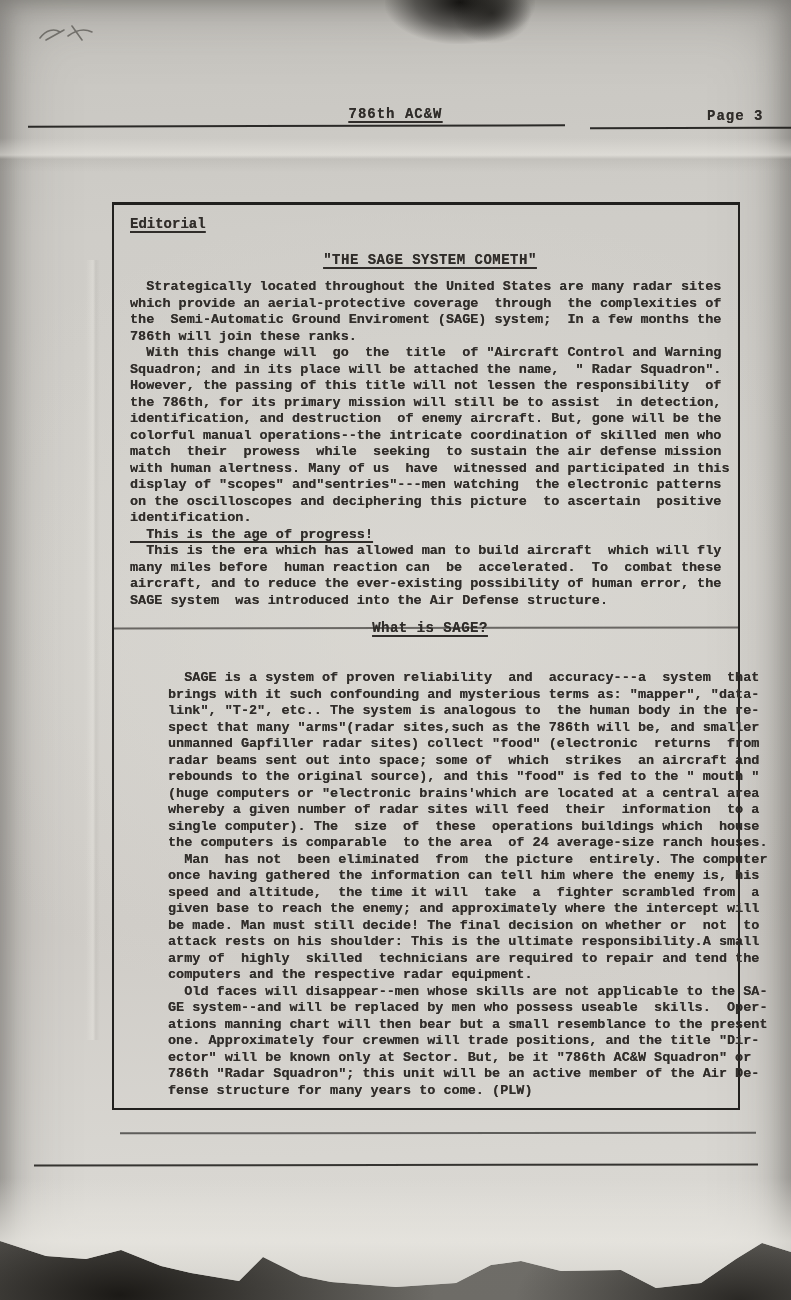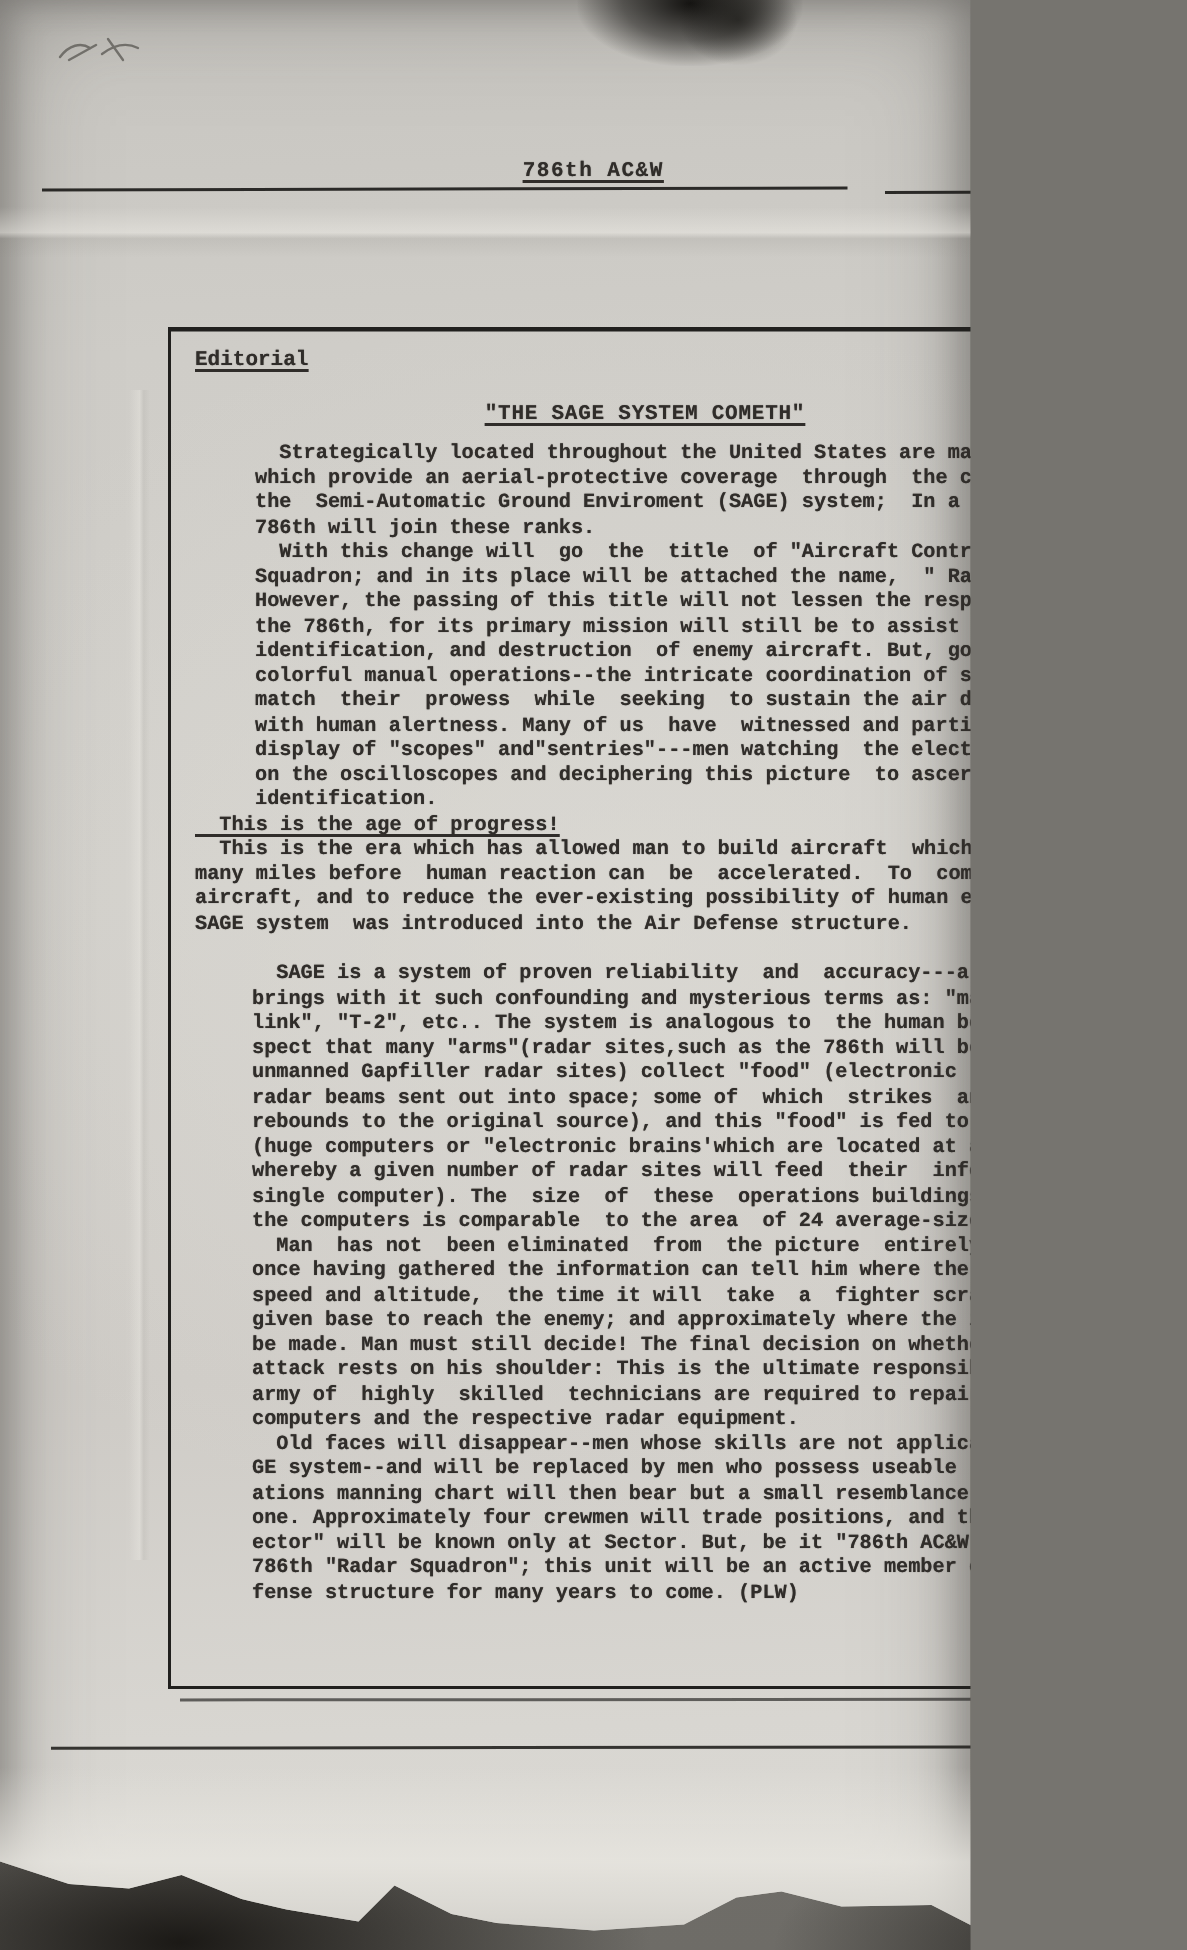--- a/index.html
+++ b/index.html
@@ -1,21 +1,21 @@
 <!DOCTYPE html>
 <html><head>
 <meta charset="utf-8">
 <style>
   html,body{margin:0;padding:0;}
   body{
     width:791px;height:1300px;overflow:hidden;
     background:#76746f;
     font-family:"Liberation Mono","DejaVu Sans Mono",monospace;
   }
-  .page{position:relative;width:647px;height:1300px;overflow:hidden;
+  .page{position:relative;width:791px;height:1300px;overflow:hidden;
     background:
       radial-gradient(ellipse 420px 160px at 120px 1295px, rgba(18,16,13,.9), rgba(18,16,13,0) 75%),
       radial-gradient(ellipse 300px 120px at 740px 1300px, rgba(25,23,20,.8), rgba(25,23,20,0) 75%),
       linear-gradient(#7d7b77,#6e6c67);
   }
   .paper{
     position:absolute;inset:0;
     background:
       radial-gradient(ellipse 700px 520px at 420px 620px, rgba(224,222,216,.55), rgba(224,222,216,0) 80%),
       linear-gradient(178deg, #c7c5c0 0%, #cfcdc8 18%, #d2d0cb 45%, #cfccc7 70%, #d8d6d1 88%, #dcdad5 100%);
@@ -32,29 +32,29 @@
     background:radial-gradient(ellipse at 50% 28%, rgba(14,13,11,.95) 0%, rgba(14,13,11,.5) 42%, rgba(14,13,11,0) 72%);}
   .blotch2{position:absolute;left:452px;top:0px;width:80px;height:44px;
     background:radial-gradient(ellipse at 50% 30%, rgba(20,19,16,.65) 0%, rgba(20,19,16,0) 70%);}
   .rule{position:absolute;background:#1d1c1a;height:2px;}
   .rule-left{left:28px;top:125px;width:537px;transform:rotate(-.15deg);opacity:.92;}
   .rule-right{left:590px;top:127px;width:201px;transform:rotate(-.2deg);opacity:.92;}
   .hdr-title{position:absolute;left:0;top:105px;width:791px;text-align:center;
     font:bold 14px/18px "Liberation Mono","DejaVu Sans Mono",monospace;color:#2b2927;letter-spacing:1px;}
   .hdr-page{position:absolute;left:660px;top:107px;
     font:bold 14px/18px "Liberation Mono","DejaVu Sans Mono",monospace;color:#2b2927;letter-spacing:1px;margin-left:47px;}
-  .box{position:absolute;left:112px;top:218px;width:628px;height:908px;
+  .box{position:absolute;left:112px;top:202px;width:628px;height:908px;
     border:2px solid #21201e;border-top-width:3px;box-sizing:border-box;
     padding:8px 8px 16px 16px;}
   .ink{color:#302d2a;text-shadow:0 0 .6px rgba(45,42,38,.75);}
   .tw{font:bold 13.5px/16.5px "Liberation Mono","DejaVu Sans Mono",monospace;white-space:pre;}
   .u{text-decoration:underline;text-underline-offset:3px;text-decoration-thickness:1.5px;}
   .ed-label{font:bold 14px/18px "Liberation Mono","DejaVu Sans Mono",monospace;margin-top:2px;}
   .headline{font:bold 14px/18px "Liberation Mono","DejaVu Sans Mono",monospace;text-align:center;margin-top:18px;letter-spacing:.5px;}
-  .block1{margin-top:10px;margin-left:40px;}
+  .block1{margin-top:10px;}
   .ageline{font:bold 13.5px/16.5px "Liberation Mono","DejaVu Sans Mono",monospace;white-space:pre;}
   .divider-wrap{position:relative;height:44px;}
   .divider{position:absolute;left:-16px;right:-8px;top:18px;height:1.5px;background:#3a3834;opacity:.7;transform:rotate(-.1deg);}
   .sage-heading{position:absolute;left:0;right:0;top:10px;text-align:center;
     font:bold 14px/18px "Liberation Mono","DejaVu Sans Mono",monospace;letter-spacing:.5px;}
   .block3{margin-top:17px;margin-left:38px;}
   .box-underline{position:absolute;left:120px;top:1132px;width:636px;height:2px;background:#2b2a28;opacity:.7;transform:rotate(-.05deg);}
   .bottom-rule{position:absolute;left:34px;top:1164px;width:724px;height:2px;background:#23221f;opacity:.9;transform:rotate(-.08deg);}
   .pencil{position:absolute;left:36px;top:20px;}
 </style>
@@ -97,20 +97,24 @@
 match  their  prowess  while  seeking  to sustain the air defense mission
 with human alertness. Many of us  have  witnessed and participated in this
 display of "scopes" and"sentries"---men watching  the electronic patterns
 on the oscilloscopes and deciphering this picture  to ascertain  positive
 identification.</div>
       <div class="ageline ink u">  This is the age of progress!</div>
       <div class="tw ink">  This is the era which has allowed man to build aircraft  which will fly
 many miles before  human reaction can  be  accelerated.  To  combat these
 aircraft, and to reduce the ever-existing possibility of human error, the
 SAGE system  was introduced into the Air Defense structure.</div>
+      <div class="divider-wrap">
+        <div class="divider"></div>
+        <div class="sage-heading ink u">What is SAGE?</div>
+      </div>
       <div class="tw ink block3">  SAGE is a system of proven reliability  and  accuracy---a  system  that
 brings with it such confounding and mysterious terms as: "mapper", "data-
 link", "T-2", etc.. The system is analogous to  the human body in the re-
 spect that many "arms"(radar sites,such as the 786th will be, and smaller
 unmanned Gapfiller radar sites) collect "food" (electronic  returns  from
 radar beams sent out into space; some of  which  strikes  an aircraft and
 rebounds to the original source), and this "food" is fed to the " mouth "
 (huge computers or "electronic brains'which are located at a central area
 whereby a given number of radar sites will feed  their  information  to a
 single computer). The  size  of  these  operations buildings which  house

